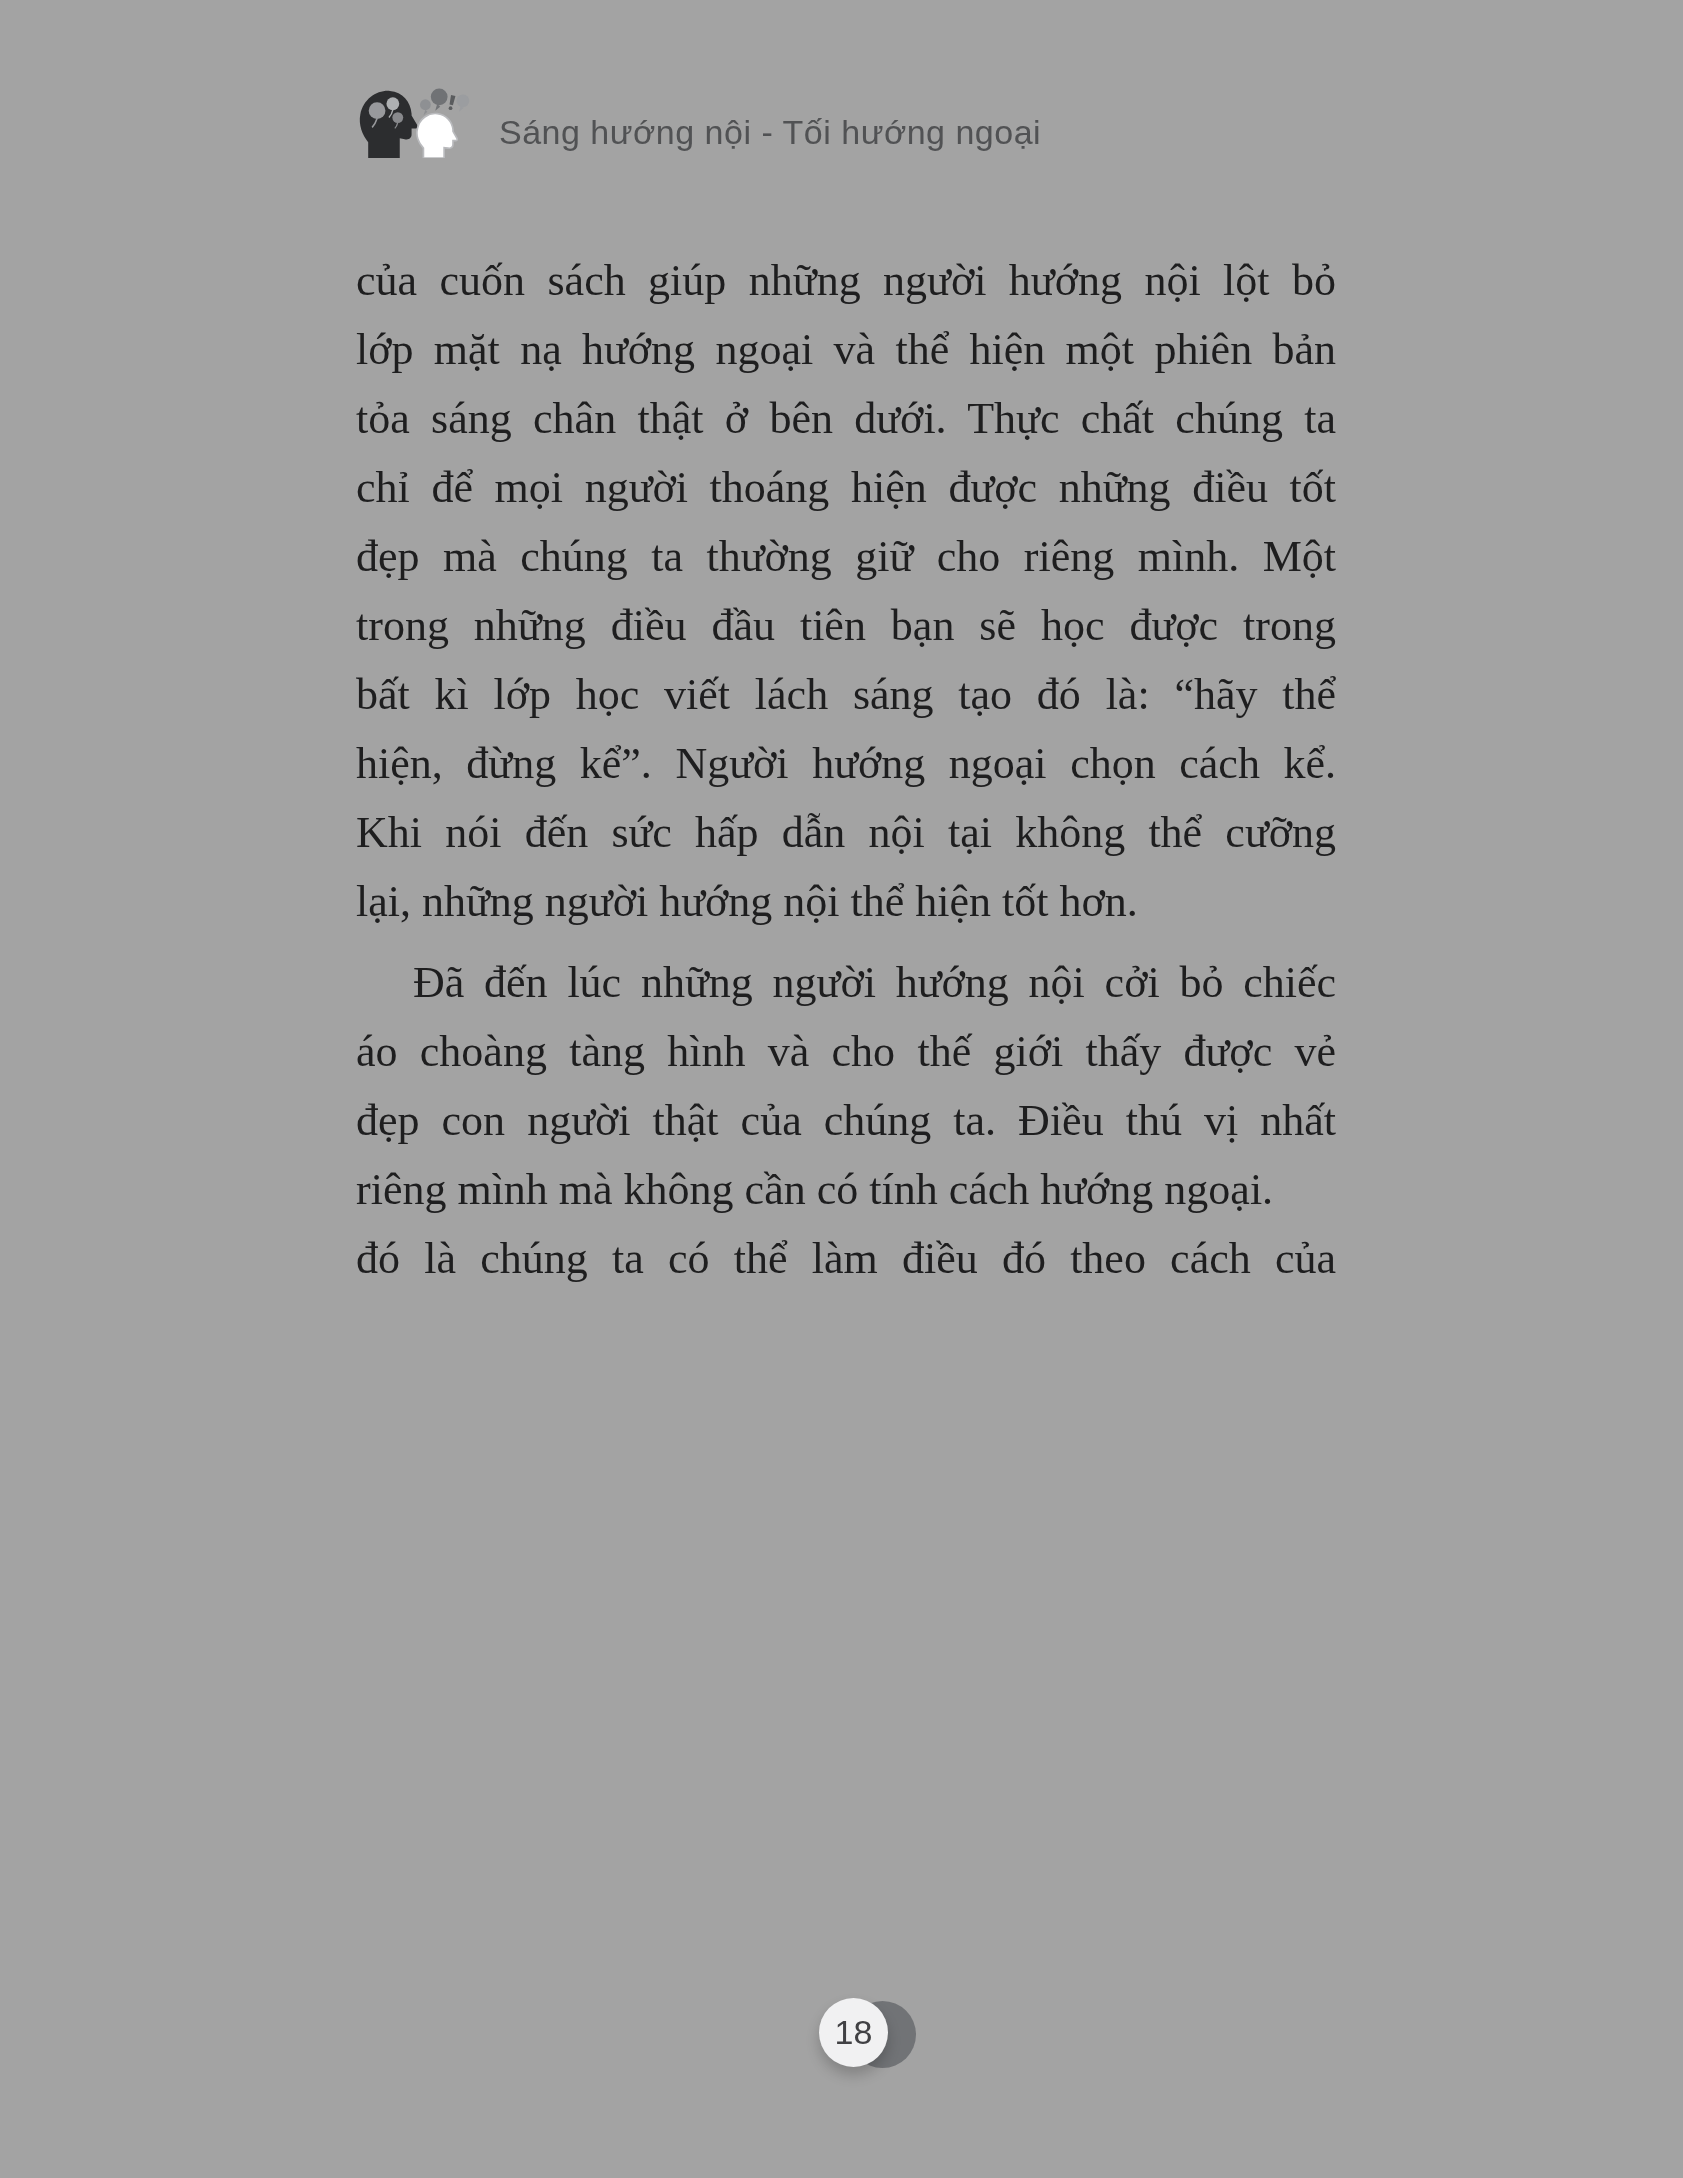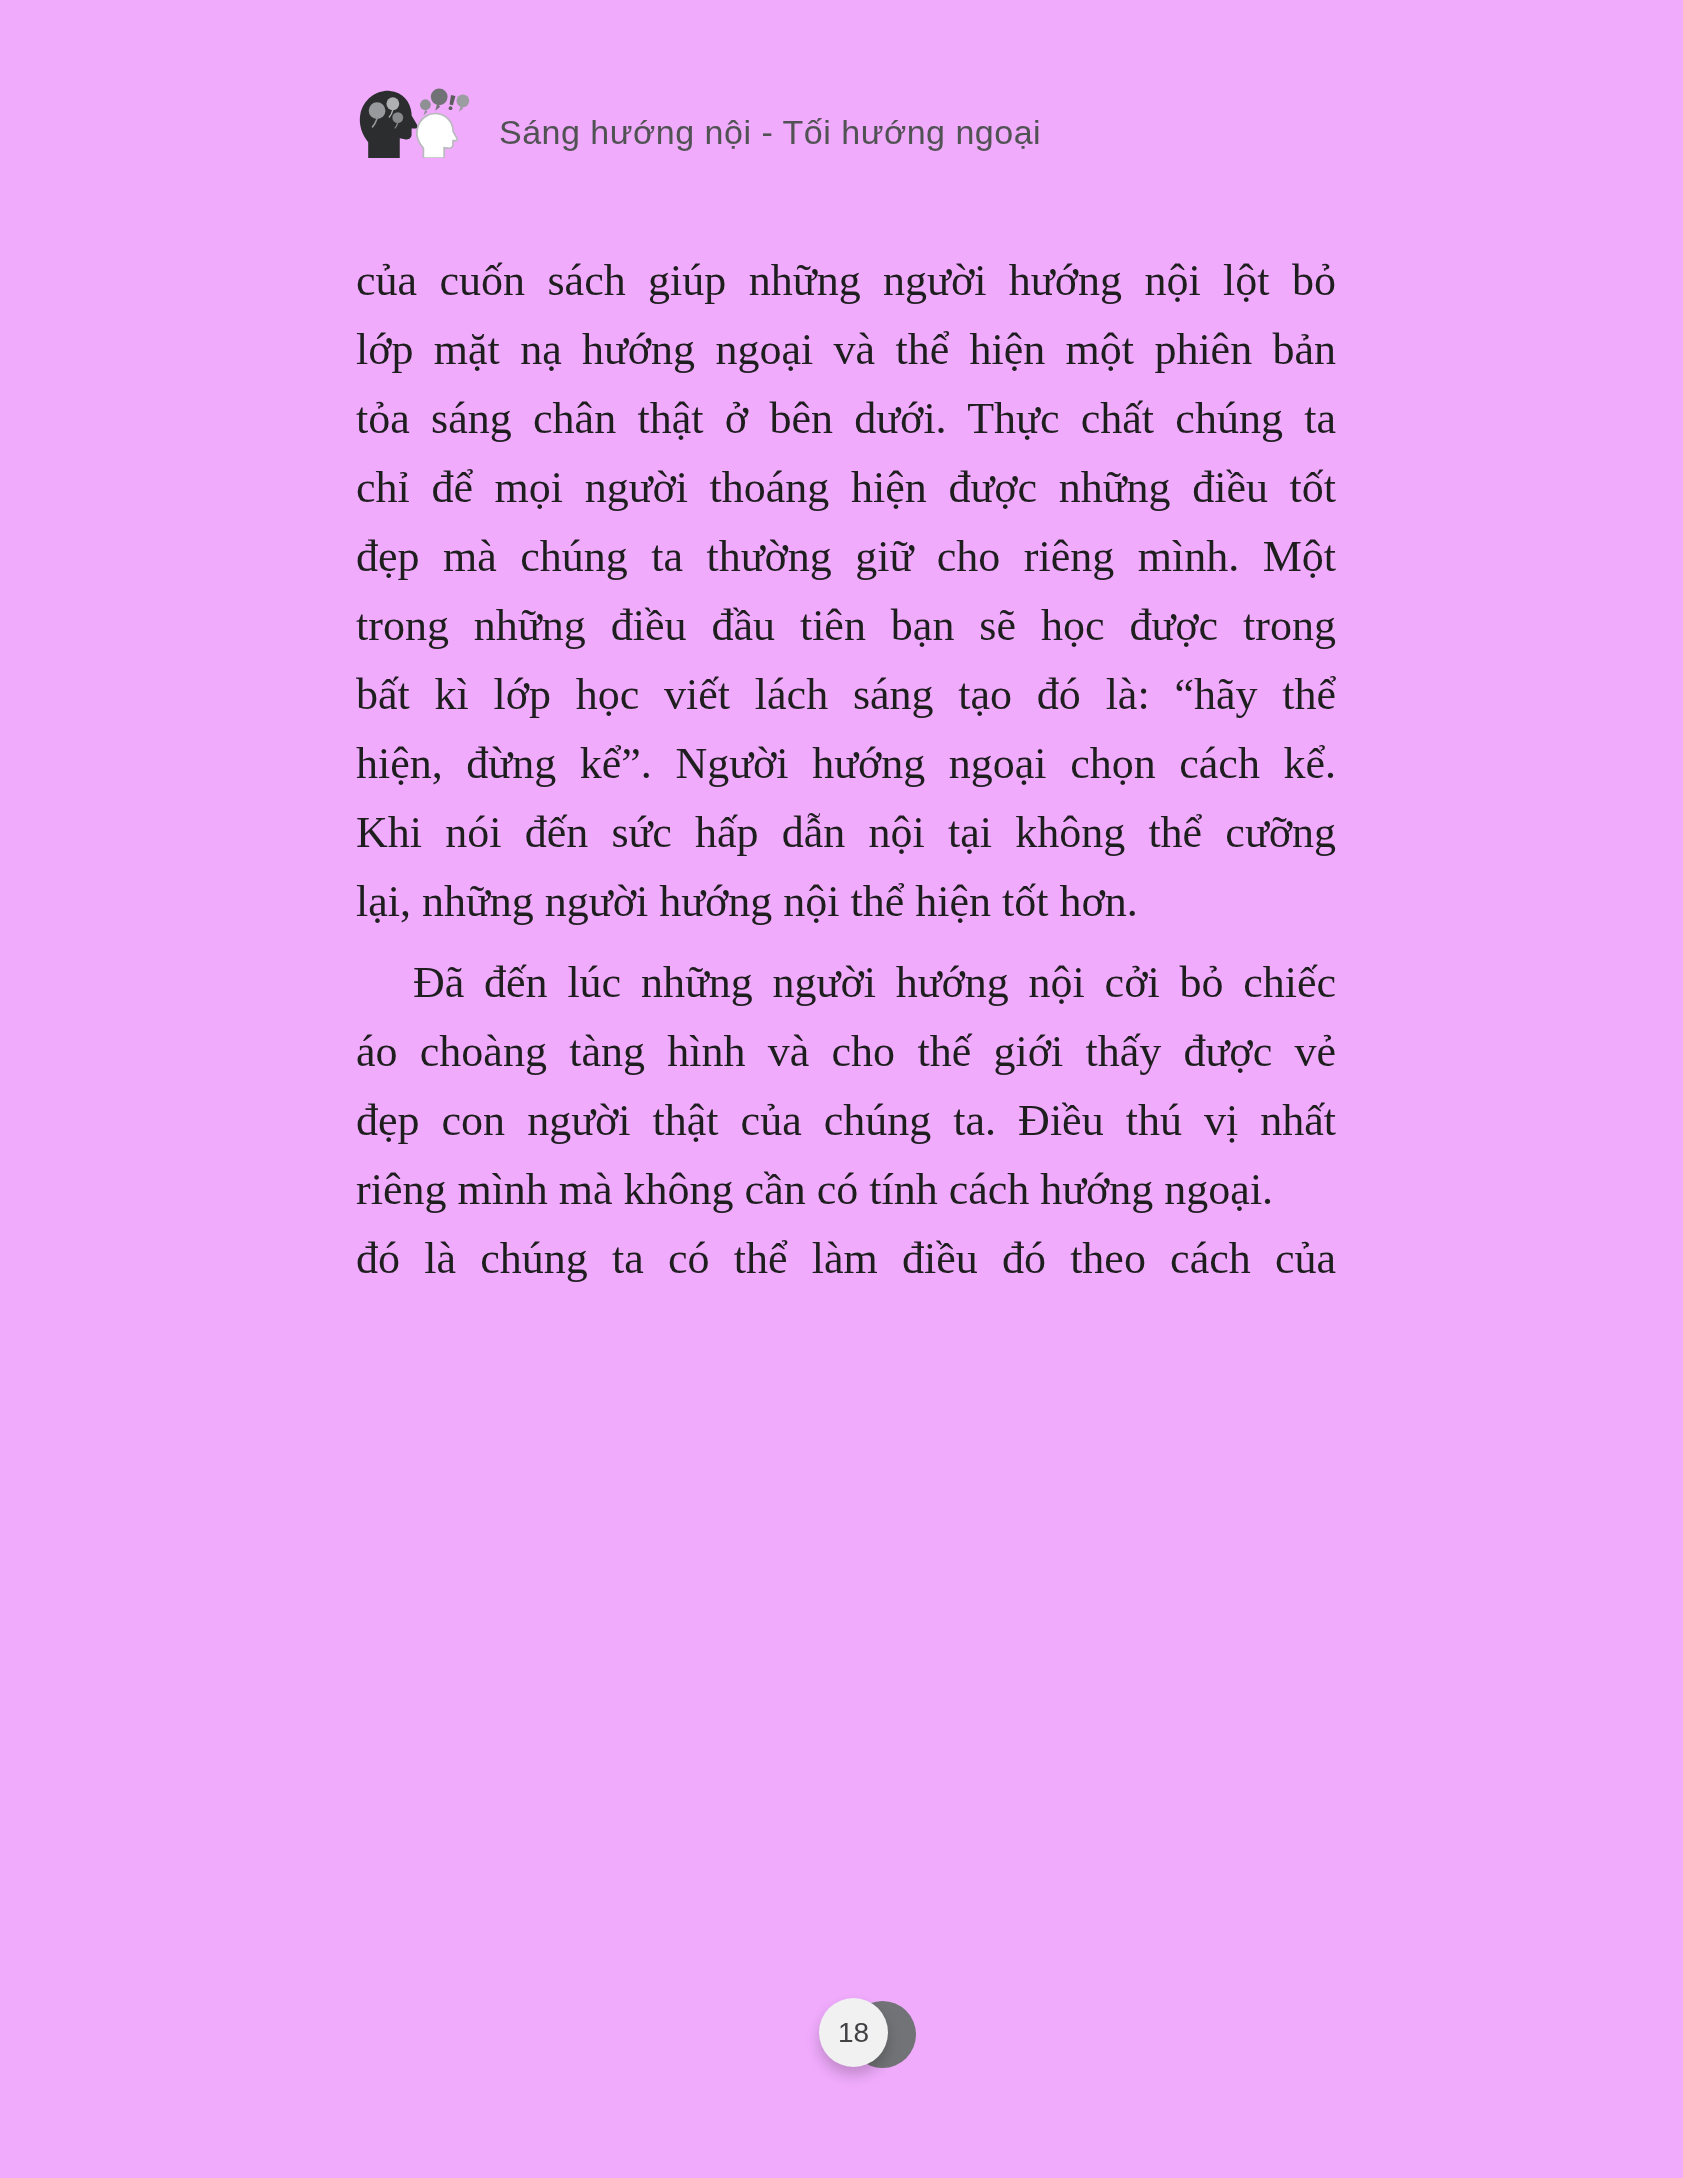--- a/index.html
+++ b/index.html
@@ -4,21 +4,21 @@
 <style>
   * { margin: 0; padding: 0; box-sizing: border-box; }
   html, body { background: #ffffff; }
   body {
     width: 1683px; height: 2178px;
     position: relative;
     font-family: "Liberation Serif", "DejaVu Serif", serif;
     color: #1e1e1f;
     overflow: hidden;
   }
-  .page { position: absolute; inset: 0; background: #f0abfc; }
+  .page { position: absolute; inset: 0; background: #a3a3a3; }
 
   
   .header {
     position: absolute;
     left: 358px; top: 87px;
     display: flex; align-items: flex-end; gap: 22px;
     height: 71px;
   }
   .header svg { display: block; }
   .running-title {
@@ -67,21 +67,21 @@
     left: 0; top: 0;
     width: 69px; height: 69px;
     border-radius: 50%;
     background: #f1f1f2;
     box-shadow: 0 8px 14px rgba(0,0,0,0.20);
     display: flex; align-items: center; justify-content: center;
   }
   .page-number {
     font-family: "Liberation Sans", "DejaVu Sans", sans-serif;
     font-weight: 300;
-    font-size: 28px;
+    font-size: 34px;
     color: #414144;
   }
 </style>
 </head>
 <body>
 
 <div class="page">
 
   <div class="header">
     <svg width="119" height="71" viewBox="0 0 120 72" aria-hidden="true">

